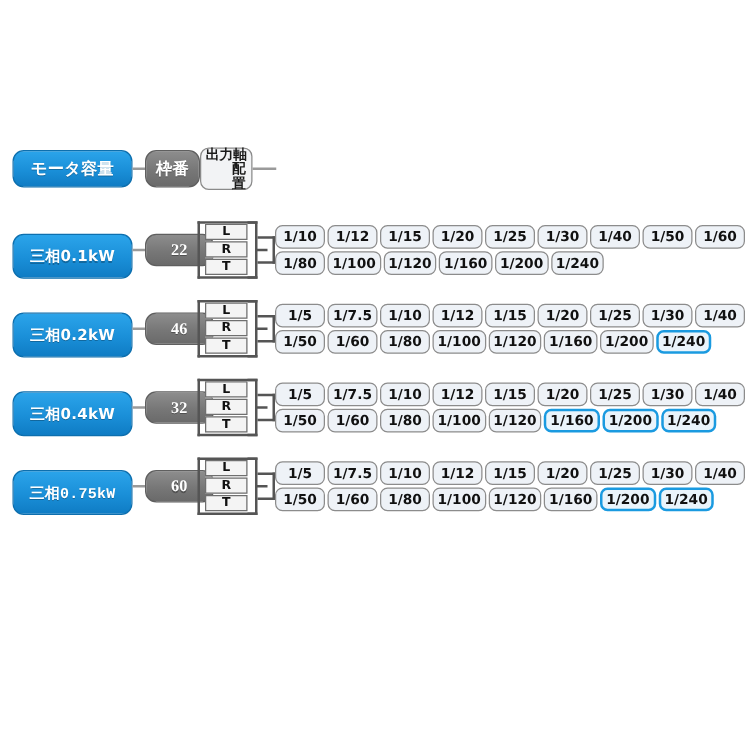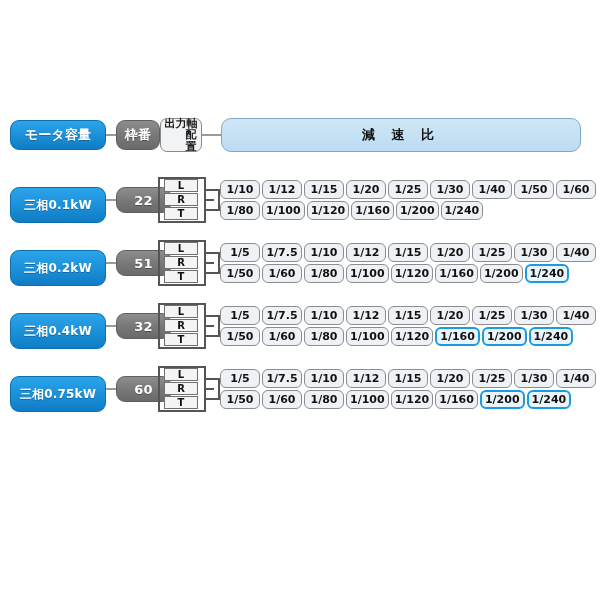--- a/index.html
+++ b/index.html
@@ -36,20 +36,21 @@
     background: linear-gradient(180deg,#2ba4ea 0%, #1a8fd8 55%, #0f7cc4 100%);
     color: #ffffff;
     border: 1px solid #0d6fae;
     text-shadow: 0 1px 0 rgba(0,0,0,.25);
   }
   .pill-grey {
     background: linear-gradient(180deg,#8d8d8d 0%, #777777 55%, #6a6a6a 100%);
     color: #ffffff;
     border: 1px solid #5f5f5f;
     text-shadow: 0 1px 0 rgba(0,0,0,.3);
+    font-family: Liberation Serif, serif;
   }
 
   
   .hdr-cap {
     position: absolute;
     left: 10px; top: 120px;
     width: 96px; height: 30px;
     font-size: 13px;
   }
   .hdr-frame {
@@ -233,21 +234,20 @@
 
   <div class="pill pill-grey hdr-frame">枠番</div>
 
   <div class="hdr-shaft">
     <span class="l1">出力軸</span>
     <span class="l2">配　置</span>
   </div>
 
   <div class="conn" style="left:202px; top:134px; width:19px;"></div>
 
-  <div class="hdr-ratio">減 速 比</div>
 
   <div id="rows-container">
       <div class="row" style="top: 0px;">
         <div class="pill pill-blue row-cap" style="top: 187px;">三相0.1kW</div>
         <div class="conn" style="left: 106px; width: 10px; top: 199px;"></div>
         <div class="pill pill-grey row-frame" style="top: 187px;">22</div>
         <div class="lrt-bracket" style="top: 177px; height: 46px;"></div>
         <div class="lrt-bracket-r" style="top: 177px; height: 46px;"></div>
         <div class="lrt" style="top: 179px;">
           <div class="lrt-box">L</div>
@@ -272,21 +272,21 @@
           <div class="rbox">1/100</div>
           <div class="rbox">1/120</div>
           <div class="rbox">1/160</div>
           <div class="rbox">1/200</div>
           <div class="rbox">1/240</div>
         </div>
       </div>
       <div class="row" style="top: 0px;">
         <div class="pill pill-blue row-cap" style="top: 250px;">三相0.2kW</div>
         <div class="conn" style="left: 106px; width: 10px; top: 262px;"></div>
-        <div class="pill pill-grey row-frame" style="top: 250px;">51</div>
+        <div class="pill pill-grey row-frame" style="top: 250px;">46</div>
         <div class="lrt-bracket" style="top: 240px; height: 46px;"></div>
         <div class="lrt-bracket-r" style="top: 240px; height: 46px;"></div>
         <div class="lrt" style="top: 242px;">
           <div class="lrt-box">L</div>
           <div class="lrt-box">R</div>
           <div class="lrt-box">T</div>
         </div>
         <div class="stem" style="left: 204px; top: 262px;"></div>
         <div class="split" style="top: 252px; height: 22px;"></div>
         <div class="rbox-row" style="top: 243px;">
@@ -340,21 +340,21 @@
           <div class="rbox">1/60</div>
           <div class="rbox">1/80</div>
           <div class="rbox">1/100</div>
           <div class="rbox">1/120</div>
           <div class="rbox hl">1/160</div>
           <div class="rbox hl">1/200</div>
           <div class="rbox hl">1/240</div>
         </div>
       </div>
       <div class="row" style="top: 0px;">
-        <div class="pill pill-blue row-cap" style="top: 376px;">三相0.75kW</div>
+        <div class="pill pill-blue row-cap" style="top: 376px; font-family: Liberation Mono, monospace;">三相0.75kW</div>
         <div class="conn" style="left: 106px; width: 10px; top: 388px;"></div>
         <div class="pill pill-grey row-frame" style="top: 376px;">60</div>
         <div class="lrt-bracket" style="top: 366px; height: 46px;"></div>
         <div class="lrt-bracket-r" style="top: 366px; height: 46px;"></div>
         <div class="lrt" style="top: 368px;">
           <div class="lrt-box">L</div>
           <div class="lrt-box">R</div>
           <div class="lrt-box">T</div>
         </div>
         <div class="stem" style="left: 204px; top: 388px;"></div>

